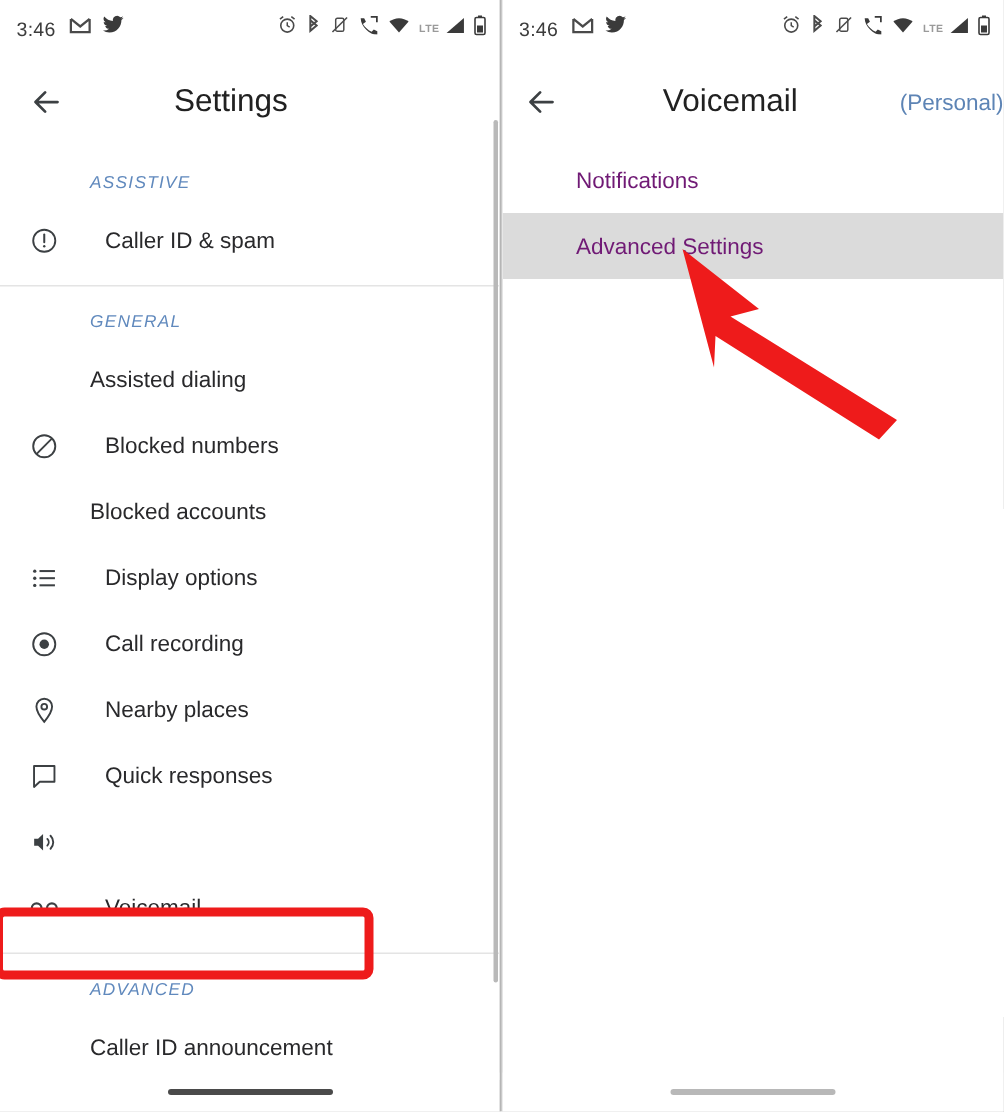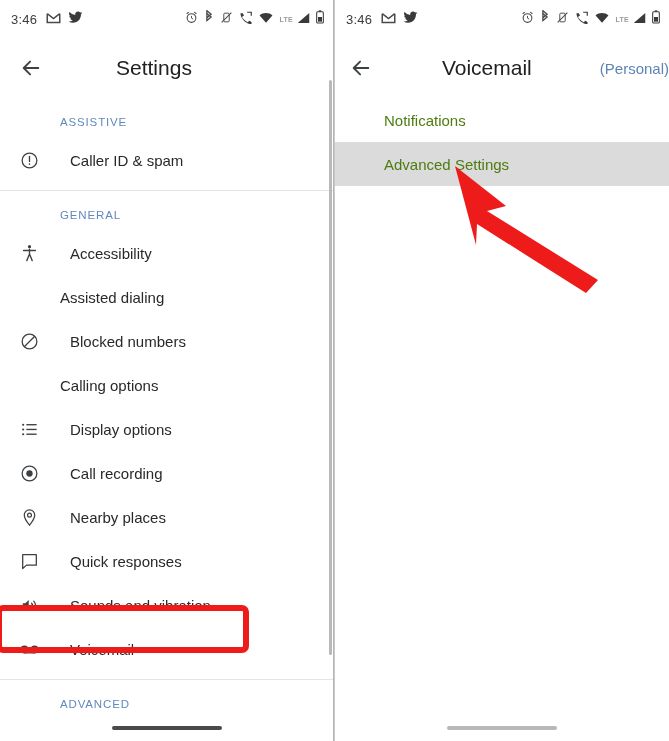--- a/index.html
+++ b/index.html
@@ -74,20 +74,21 @@
   }
 
   
   .list { background: #ffffff; }
   .section-header {
     font-size: 11.5px;
     color: #6089bd;
     letter-spacing: .85px;
     padding: 18px 0 10px 60px;
     font-family: "Liberation Sans", sans-serif;
+    font-style: italic;
   }
   .divider { height: 1px; background: #e4e4e4; margin-top: 8px; }
   .row {
     display: flex;
     align-items: center;
     height: 44px;
     padding-left: 14px;
     cursor: pointer;
     position: relative;
   }
@@ -103,21 +104,21 @@
     font-size: 15px;
     color: #29292b;
     font-family: "Liberation Sans", sans-serif;
   }
   .row.no-icon .row-label { margin-left: 16px; }
 
   
   .row-plain {
     display: flex; align-items: center;
     height: 44px; padding-left: 49px;
-    font-size: 15px; color: #4d7c0f; cursor: pointer;
+    font-size: 15px; color: #701a75; cursor: pointer;
   }
   .row-plain.selected { background: #dbdbdb; }
 
   
   .scrollbar-track {
     position: absolute;
     right: 1px; top: 80px;
     width: 3px; height: 575px;
     background: #b9b9b9;
     border-radius: 2px;
@@ -236,48 +237,39 @@
               <path d="M12 6.8v6.4" stroke="#3c4043" stroke-width="1.7" stroke-linecap="round"></path>
               <circle cx="12" cy="16.6" r="1" fill="#3c4043"></circle>
             </svg>
         </span>
         <span class="row-label">Caller ID &amp; spam</span>
       </div>
       <div class="divider"></div>
 
       <div class="section-header">GENERAL</div>
 
-      <div class="row">
-        <span class="row-icon">
-          <svg width="19" height="19" viewBox="0 0 24 24">
-              <circle cx="12" cy="3.4" r="2" fill="#3c4043"></circle>
-              <path d="M12 6.6v6M4.5 8.2h15M12 12.6L8.6 21M12 12.6L15.4 21" stroke="#3c4043" stroke-width="1.7" fill="none" stroke-linecap="round"></path>
-            </svg>
-        </span>
-        <span class="row-label">Accessibility</span>
-      </div>
 
       <div class="row no-icon">
         <span class="row-icon"></span>
         <span class="row-label">Assisted dialing</span>
       </div>
 
       <div class="row">
         <span class="row-icon">
           <svg width="19" height="19" viewBox="0 0 24 24">
               <circle cx="12" cy="12" r="9.3" fill="none" stroke="#3c4043" stroke-width="1.6"></circle>
               <path d="M5.4 18.6L18.6 5.4" stroke="#3c4043" stroke-width="1.6"></path>
             </svg>
         </span>
         <span class="row-label">Blocked numbers</span>
       </div>
 
       <div class="row no-icon">
         <span class="row-icon"></span>
-        <span class="row-label">Calling options</span>
+        <span class="row-label">Blocked accounts</span>
       </div>
 
       <div class="row">
         <span class="row-icon">
           <svg width="19" height="19" viewBox="0 0 24 24">
               <g fill="#3c4043">
                 <circle cx="4" cy="6" r="1.4"></circle>
                 <circle cx="4" cy="12" r="1.4"></circle>
                 <circle cx="4" cy="18" r="1.4"></circle>
                 <rect x="8" y="5.1" width="13" height="1.7"></rect>
@@ -318,21 +310,20 @@
         <span class="row-label">Quick responses</span>
       </div>
 
       <div class="row">
         <span class="row-icon">
           <svg width="19" height="19" viewBox="0 0 24 24">
               <path d="M3.5 9h3.3L11 5.1v13.8L6.8 15H3.5V9z" fill="#3c4043"></path>
               <path d="M14.6 9.2a4 4 0 0 1 0 5.6M17.3 6.5a7.8 7.8 0 0 1 0 11" fill="none" stroke="#3c4043" stroke-width="1.6" stroke-linecap="round"></path>
             </svg>
         </span>
-        <span class="row-label">Sounds and vibration</span>
       </div>
 
       <div class="row">
         <span class="row-icon">
           <svg width="21" height="21" viewBox="0 0 24 24">
               <circle cx="6.2" cy="12" r="3.7" fill="none" stroke="#3c4043" stroke-width="1.7"></circle>
               <circle cx="17.8" cy="12" r="3.7" fill="none" stroke="#3c4043" stroke-width="1.7"></circle>
               <path d="M6.2 15.7h11.6" stroke="#3c4043" stroke-width="1.7"></path>
             </svg>
         </span>

